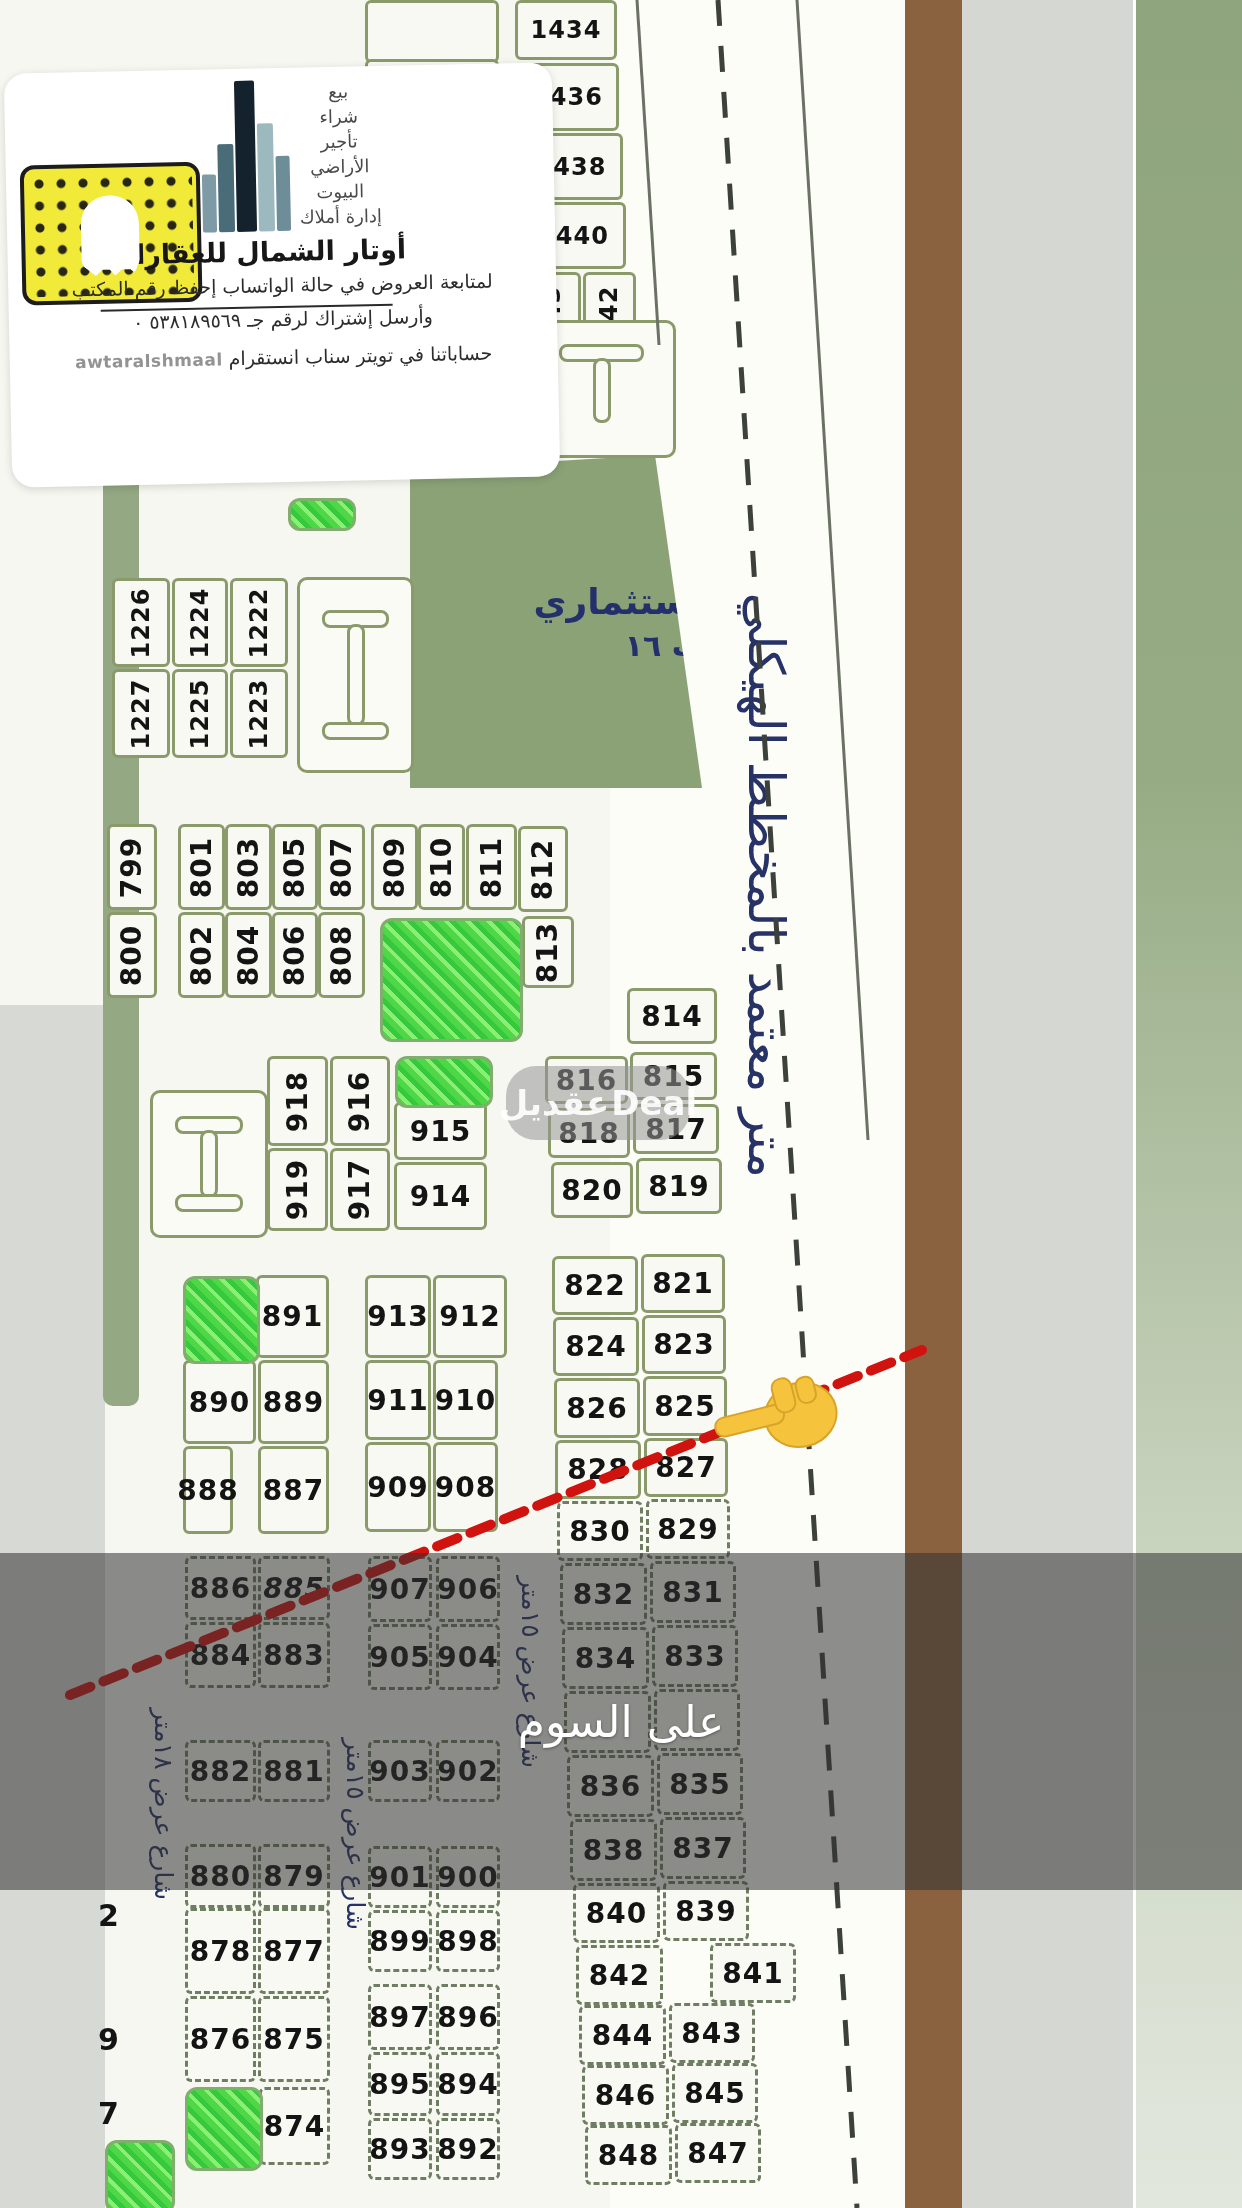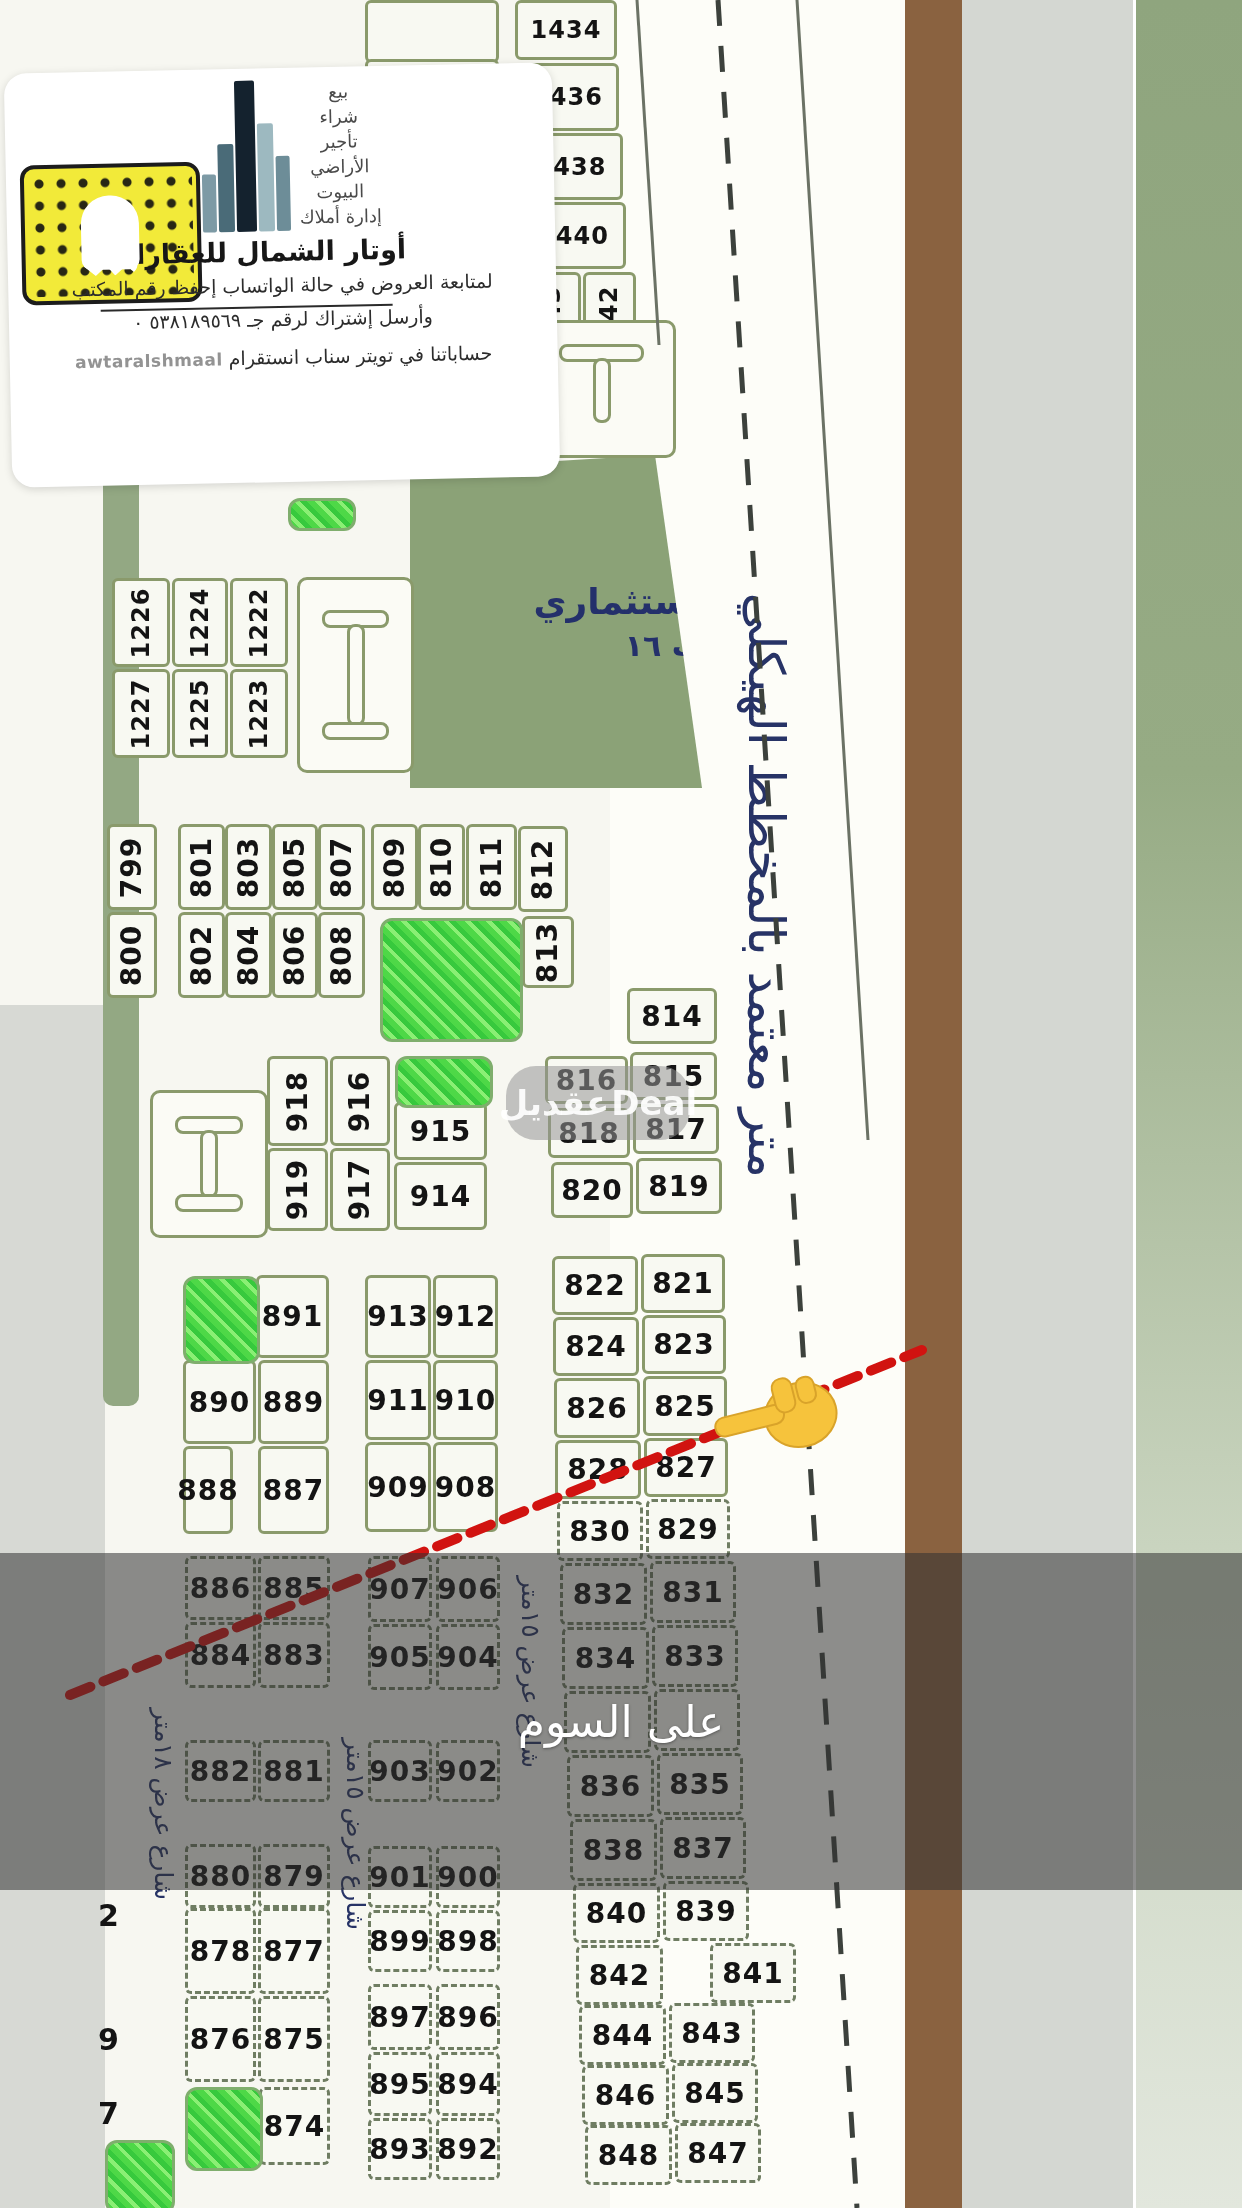--- a/index.html
+++ b/index.html
@@ -321,39 +321,39 @@
     </div>
     <div class="plot" style="left: 183px; top: 1446px; width: 50px; height: 88px;">
       <span>888</span>
     </div>
     <div class="plot" style="left: 258px; top: 1446px; width: 71px; height: 88px;">
       <span>887</span>
     </div>
     <div class="plot" style="left: 365px; top: 1275px; width: 66px; height: 83px;">
       <span>913</span>
     </div>
-    <div class="plot" style="left: 433px; top: 1275px; width: 65px; height: 83px;">
+    <div class="plot" style="left: 433px; top: 1275px; width: 74px; height: 83px;">
       <span>912</span>
     </div>
     <div class="plot" style="left: 365px; top: 1360px; width: 66px; height: 80px;">
       <span>911</span>
     </div>
     <div class="plot" style="left: 433px; top: 1360px; width: 65px; height: 80px;">
       <span>910</span>
     </div>
     <div class="plot" style="left: 365px; top: 1442px; width: 66px; height: 90px;">
       <span>909</span>
     </div>
     <div class="plot" style="left: 433px; top: 1442px; width: 65px; height: 90px;">
       <span>908</span>
     </div>
     <div class="plot dashed" style="left: 185px; top: 1556px; width: 71px; height: 64px;">
       <span>886</span>
     </div>
-    <div class="plot dashed" style="left: 258px; top: 1556px; width: 72px; height: 64px;">
+    <div class="plot dashed" style="left: 258px; top: 1556px; width: 72px; height: 64px; font-style: italic;">
       <span>885</span>
     </div>
     <div class="plot dashed" style="left: 185px; top: 1622px; width: 71px; height: 66px;">
       <span>884</span>
     </div>
     <div class="plot dashed" style="left: 258px; top: 1622px; width: 72px; height: 66px;">
       <span>883</span>
     </div>
     <div class="plot dashed" style="left: 185px; top: 1740px; width: 71px; height: 62px;">
       <span>882</span>

